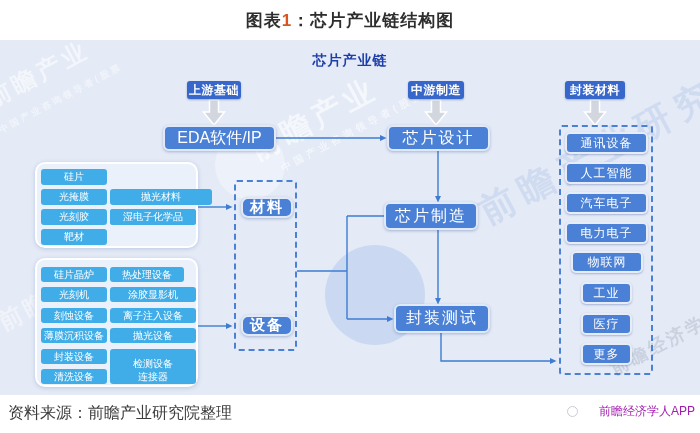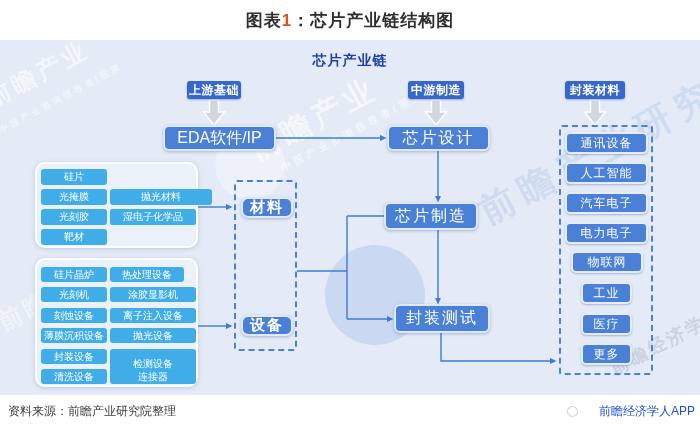--- a/index.html
+++ b/index.html
@@ -48,24 +48,24 @@
   }
   .chip {
     position:absolute; background:#41ade8; color:#fff; border-radius:3px;
     display:flex; align-items:center; justify-content:center; font-size:10px;
     white-space:nowrap; overflow:hidden;font-family:Liberation Serif, serif;
   }
   .connectors { position:absolute; left:0; top:0; }
   .wm { position:absolute; pointer-events:none; white-space:nowrap; font-weight:bold; }
   .wm-circle { position:absolute; border-radius:50%; pointer-events:none; }
   .footer-source {
-    position:absolute; top:403px; left:8px; font-size:12px; color:#3c3c3c;
+    position:absolute; top:403px; left:8px; font-size:16px; color:#3c3c3c;
   }
   .footer-brand {
-    position:absolute; top:403px; right:5px; font-size:12px; color:#1d4ed8;
+    position:absolute; top:403px; right:5px; font-size:12px; color:#a21caf;
     display:flex; align-items:center; gap:21px;
   }
   .brand-icon {
     width:11px; height:11px; border:1px solid #c9cdd6; border-radius:50%;
     display:inline-block;
   }
 </style>
 </head>
 <body>
 

